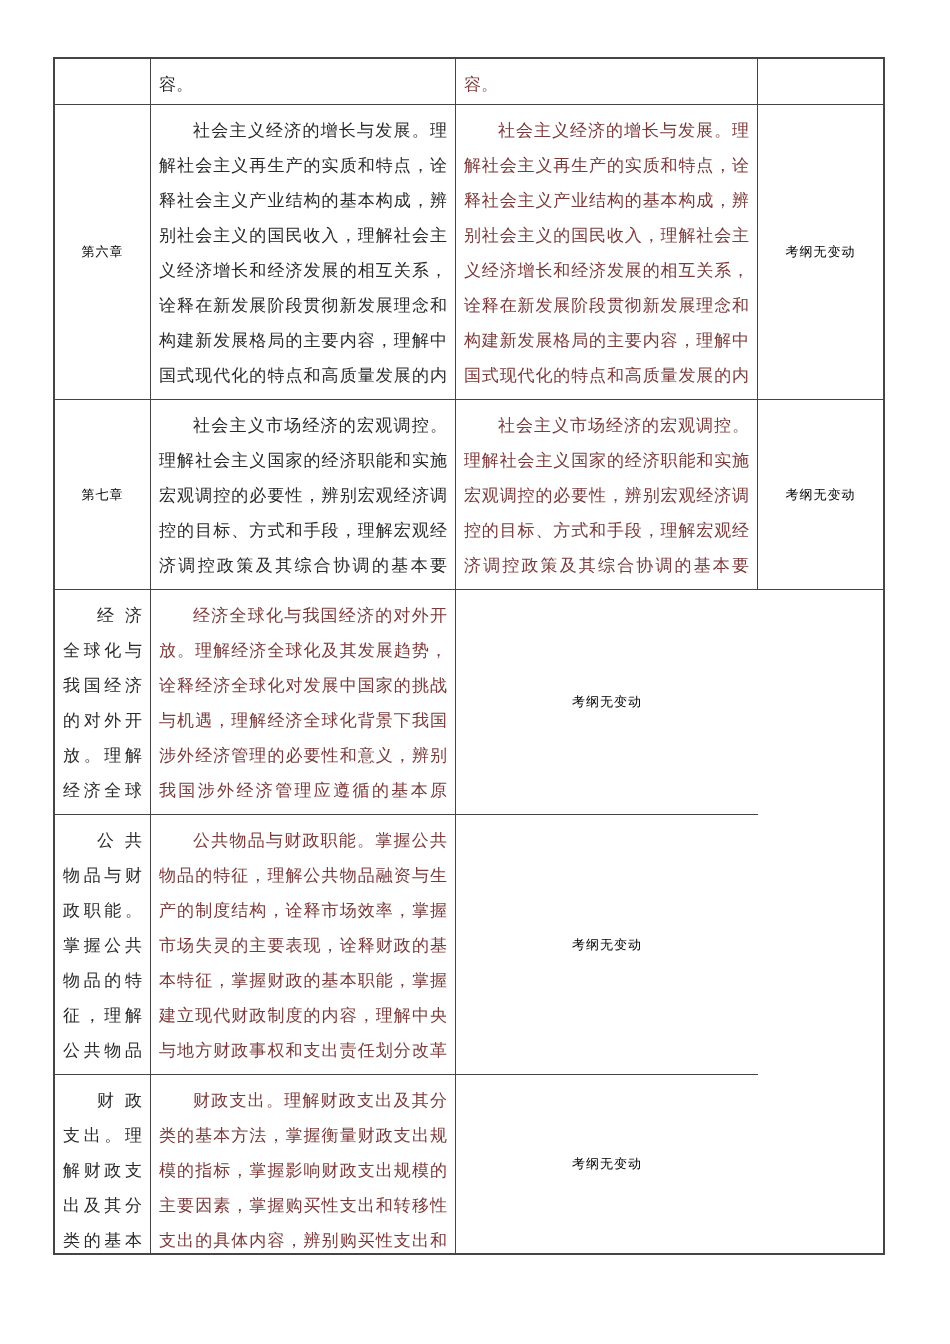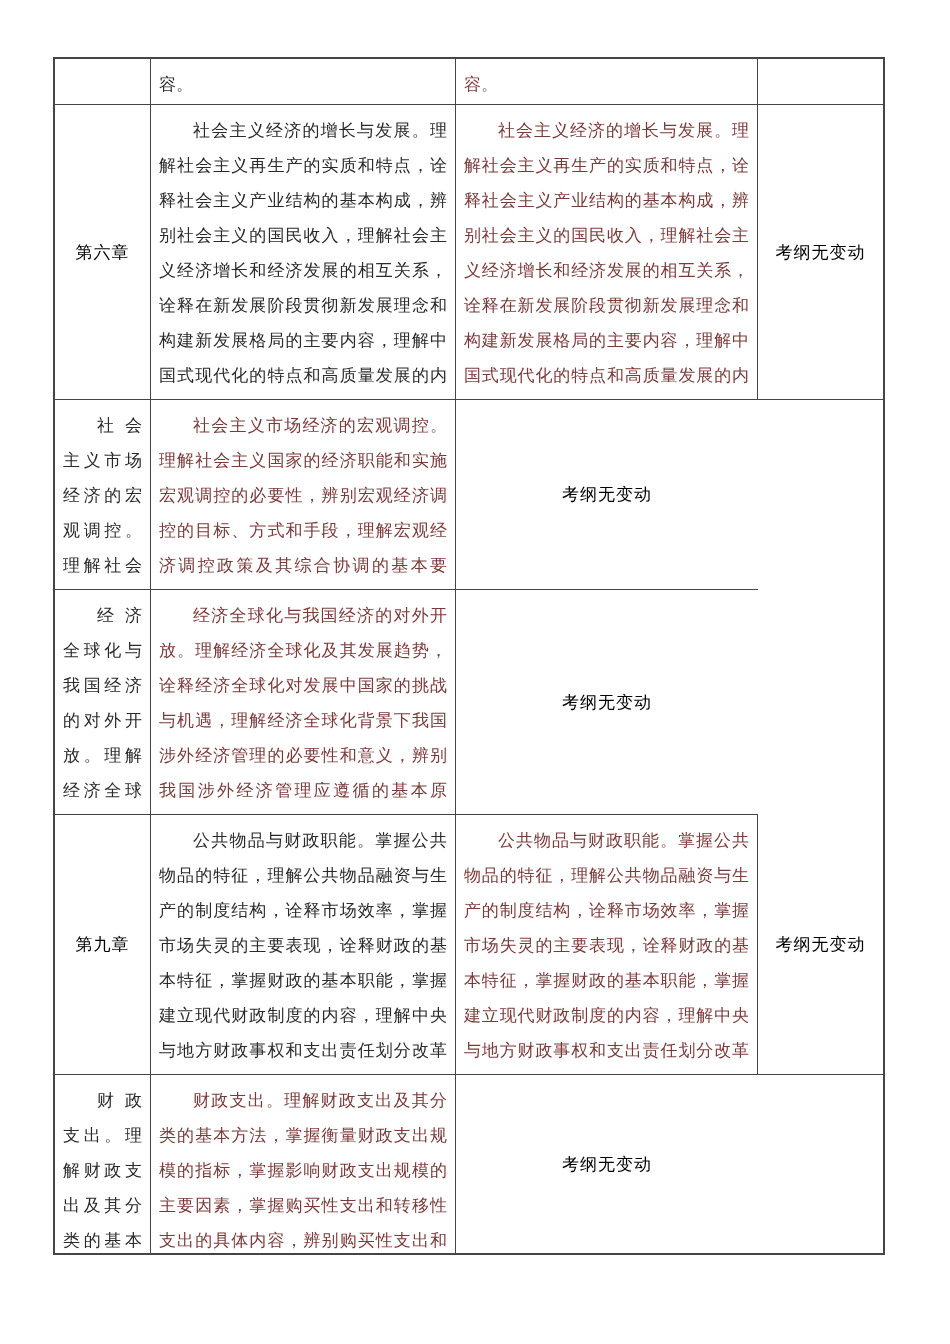--- a/index.html
+++ b/index.html
@@ -46,21 +46,21 @@
     padding: 8px 8px 0 8px;
   }
   .para { text-indent: 2em; }
   .old-col { color: var(--old-color, #2a2a2a); }
   .new-col { color: var(--new-color, #7b3a3a); }
   .label-cell {
     display: flex;
     align-items: center;
     justify-content: center;
     font-family: "Liberation Sans", "DejaVu Sans", sans-serif;
-    font-size: 17px;
+    font-size: 13px;
     color: var(--label-color, #000000);
     letter-spacing: 1px;
   }
 </style>
 </head>
 <body>
 
 <div class="page">
   <div class="doc-table">
 
@@ -72,33 +72,33 @@
     </div>
 
     <div class="row r1">
       <div class="cell label-cell">第六章</div>
       <div class="cell text-cell para old-col">社会主义经济的增长与发展。理解社会主义再生产的实质和特点，诠释社会主义产业结构的基本构成，辨别社会主义的国民收入，理解社会主义经济增长和经济发展的相互关系，诠释在新发展阶段贯彻新发展理念和构建新发展格局的主要内容，理解中国式现代化的特点和高质量发展的内涵。</div>
       <div class="cell text-cell para new-col">社会主义经济的增长与发展。理解社会主义再生产的实质和特点，诠释社会主义产业结构的基本构成，辨别社会主义的国民收入，理解社会主义经济增长和经济发展的相互关系，诠释在新发展阶段贯彻新发展理念和构建新发展格局的主要内容，理解中国式现代化的特点和高质量发展的内涵。</div>
       <div class="cell label-cell">考纲无变动</div>
     </div>
 
     <div class="row r2">
+      <div class="cell label-cell">第七章</div>
       <div class="cell text-cell para old-col">社会主义市场经济的宏观调控。理解社会主义国家的经济职能和实施宏观调控的必要性，辨别宏观经济调控的目标、方式和手段，理解宏观经济调控政策及其综合协调的基本要求。</div>
       <div class="cell text-cell para new-col">社会主义市场经济的宏观调控。理解社会主义国家的经济职能和实施宏观调控的必要性，辨别宏观经济调控的目标、方式和手段，理解宏观经济调控政策及其综合协调的基本要求。</div>
       <div class="cell label-cell">考纲无变动</div>
     </div>
 
     <div class="row r3">
       <div class="cell text-cell para old-col">经济全球化与我国经济的对外开放。理解经济全球化及其发展趋势，诠释经济全球化对发展中国家的挑战与机遇，理解经济全球化背景下我国涉外经济管理的必要性和意义，辨别我国涉外经济管理应遵循的基本原则。</div>
       <div class="cell text-cell para new-col">经济全球化与我国经济的对外开放。理解经济全球化及其发展趋势，诠释经济全球化对发展中国家的挑战与机遇，理解经济全球化背景下我国涉外经济管理的必要性和意义，辨别我国涉外经济管理应遵循的基本原则。</div>
       <div class="cell label-cell">考纲无变动</div>
     </div>
 
     <div class="row r4">
-      <div class="cell label-cell">第九章</div>
       <div class="cell text-cell para old-col">公共物品与财政职能。掌握公共物品的特征，理解公共物品融资与生产的制度结构，诠释市场效率，掌握市场失灵的主要表现，诠释财政的基本特征，掌握财政的基本职能，掌握建立现代财政制度的内容，理解中央与地方财政事权和支出责任划分改革的内容。</div>
       <div class="cell text-cell para new-col">公共物品与财政职能。掌握公共物品的特征，理解公共物品融资与生产的制度结构，诠释市场效率，掌握市场失灵的主要表现，诠释财政的基本特征，掌握财政的基本职能，掌握建立现代财政制度的内容，理解中央与地方财政事权和支出责任划分改革的内容。</div>
       <div class="cell label-cell">考纲无变动</div>
     </div>
 
     <div class="row r5">
       <div class="cell text-cell para old-col">财政支出。理解财政支出及其分类的基本方法，掌握衡量财政支出规模的指标，理解影响财政支出规模的主要因素，掌握购买性支出的具体内容，掌握转移性支出的具体内容，理解购买性支</div>
       <div class="cell text-cell para new-col">财政支出。理解财政支出及其分类的基本方法，掌握衡量财政支出规模的指标，掌握影响财政支出规模的主要因素，掌握购买性支出和转移性支出的具体内容，辨别购买性支出和转移性支出</div>
       <div class="cell label-cell">考纲无变动</div>
     </div>

